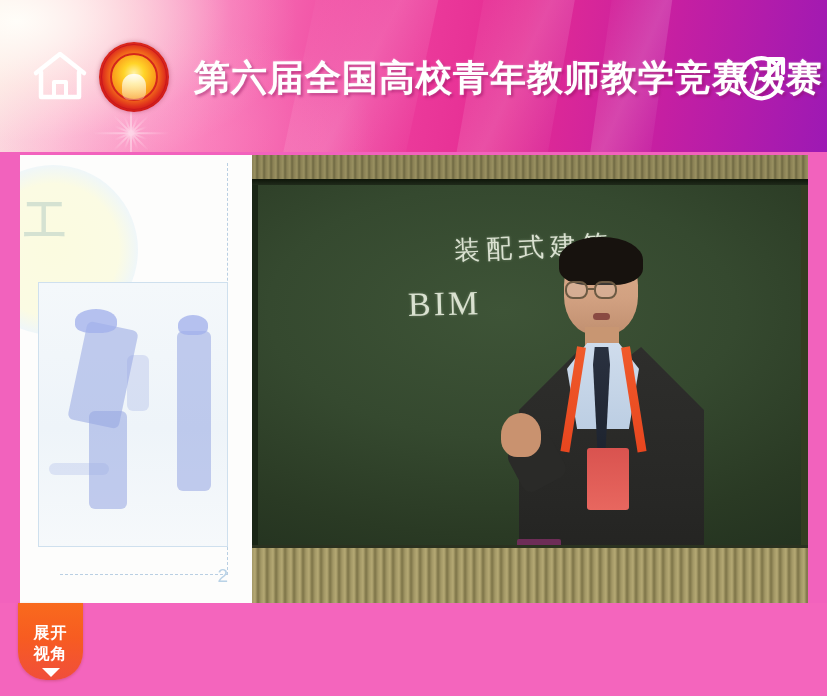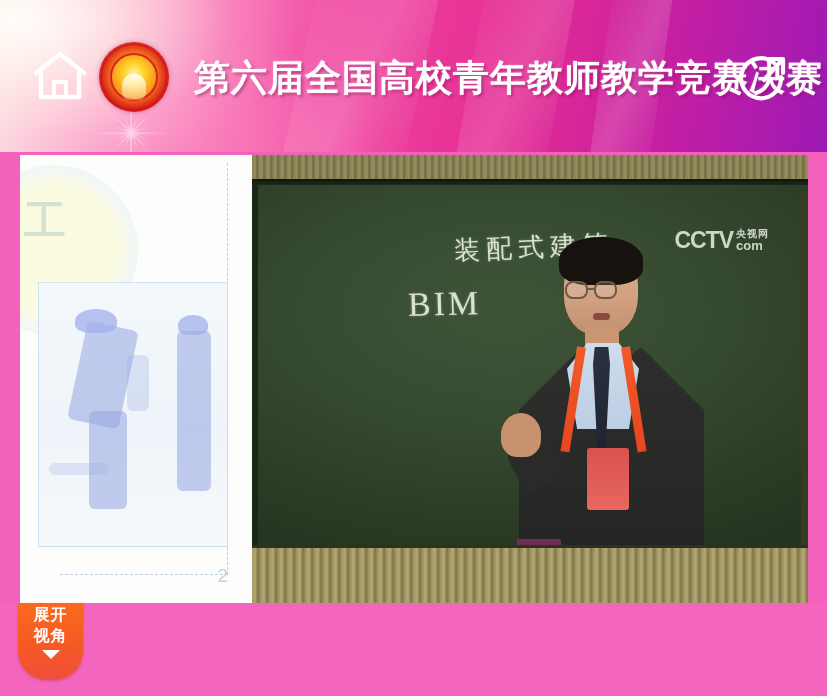--- a/index.html
+++ b/index.html
@@ -286,21 +286,21 @@
     text-align: center;
     cursor: pointer;
     box-shadow: 0 1px 3px rgba(120,30,0,.25);
   }
   #expand-btn .lbl {
     display: block;
     font-size: 16px; font-weight: 700;
     line-height: 21px;
     letter-spacing: 1px;
   }
-  #expand-btn .lbl.first { padding-top: 1px; }
+  #expand-btn .lbl.first { padding-top: 19px; }
   #expand-btn .chev {
     display: block;
     margin: 4px auto 0;
     width: 0; height: 0;
     border-left: 9px solid transparent;
     border-right: 9px solid transparent;
     border-top: 9px solid #ffffff;
   }
 </style>
 </head>
@@ -367,27 +367,20 @@
       </div>
       <div id="proj-pagenum">2</div>
     </div>
 
     <div id="blackboard-wrap">
       <div id="board-top-trim"></div>
       <div id="board-top-shadow"></div>
       <div id="blackboard">
         <div id="chalk-cjk">装配式建筑</div>
         <div id="chalk-bim">BIM</div>
-        <div id="cctv-mark">
-          <span class="cctv-text">CCTV</span>
-          <span class="cctv-sub">
-            <span class="cctv-cn">央视网</span>
-            <span class="cctv-com">com</span>
-          </span>
-        </div>
 
         <div id="teacher">
           <div id="t-head"></div>
           <div id="t-hair"></div>
           <div id="t-glass-l"></div>
           <div id="t-glass-r"></div>
           <div id="t-glass-bridge"></div>
           <div id="t-mouth"></div>
           <div id="t-neck"></div>
           <div id="t-suit"></div>

